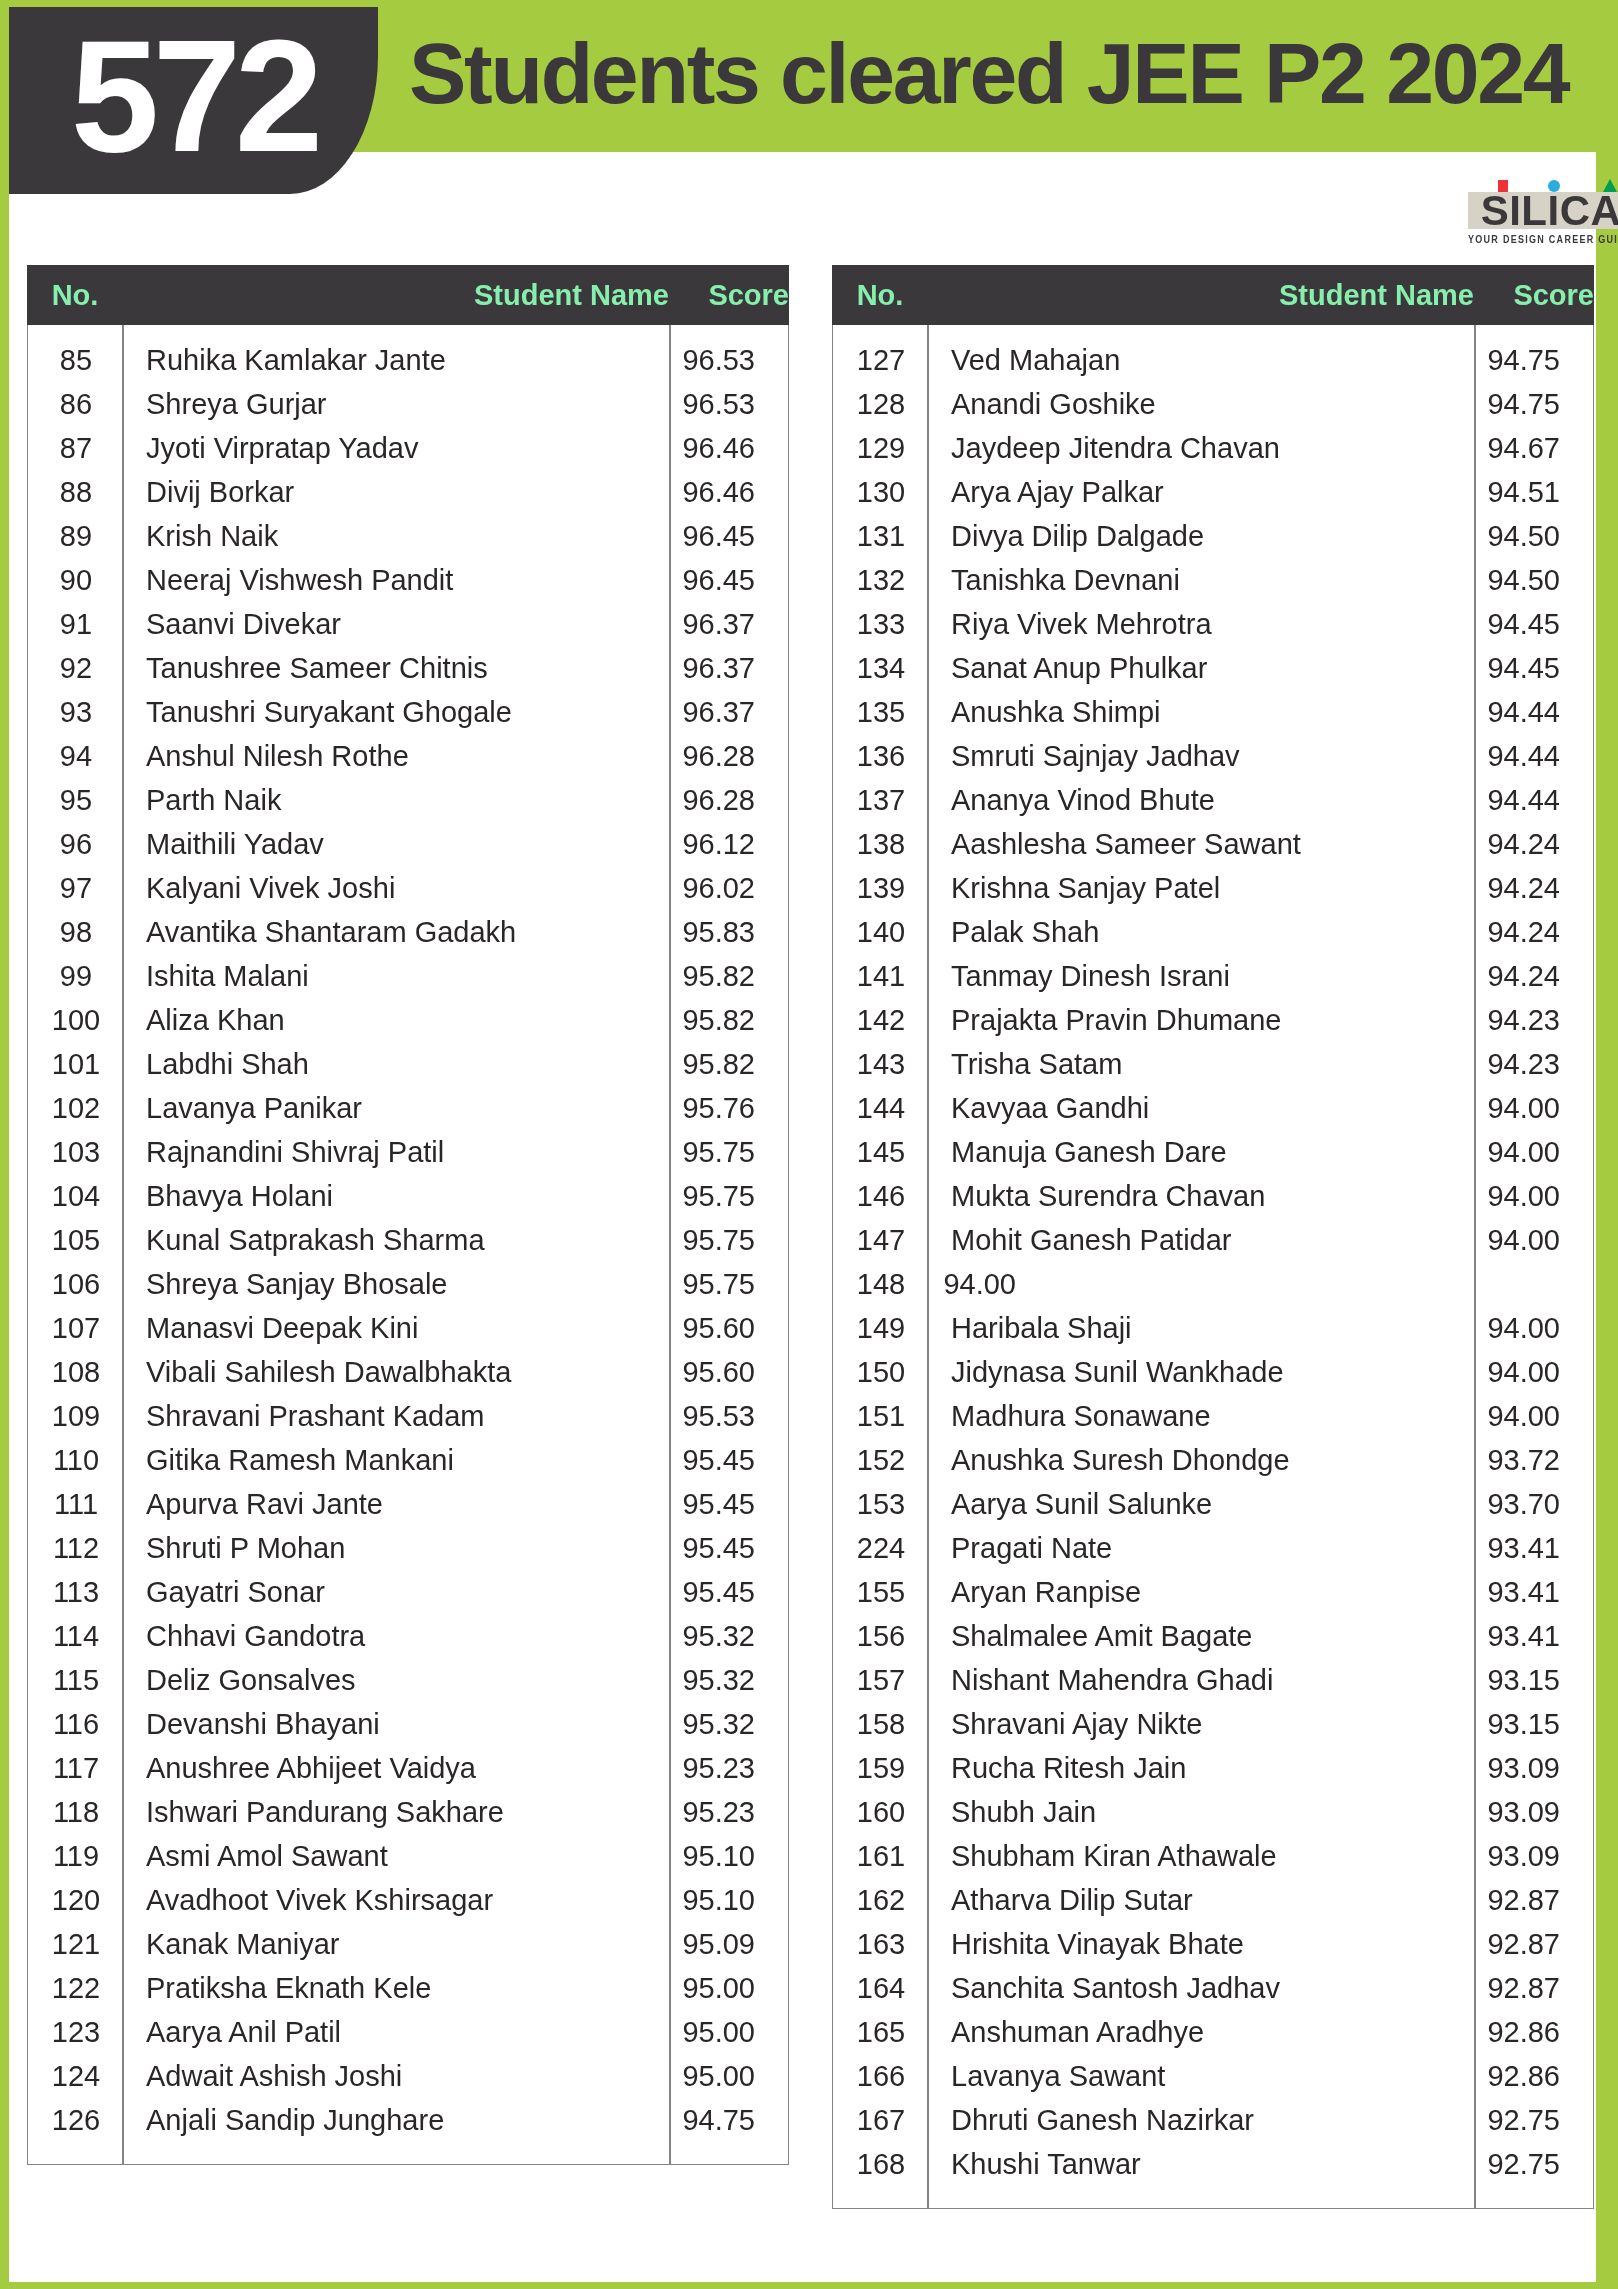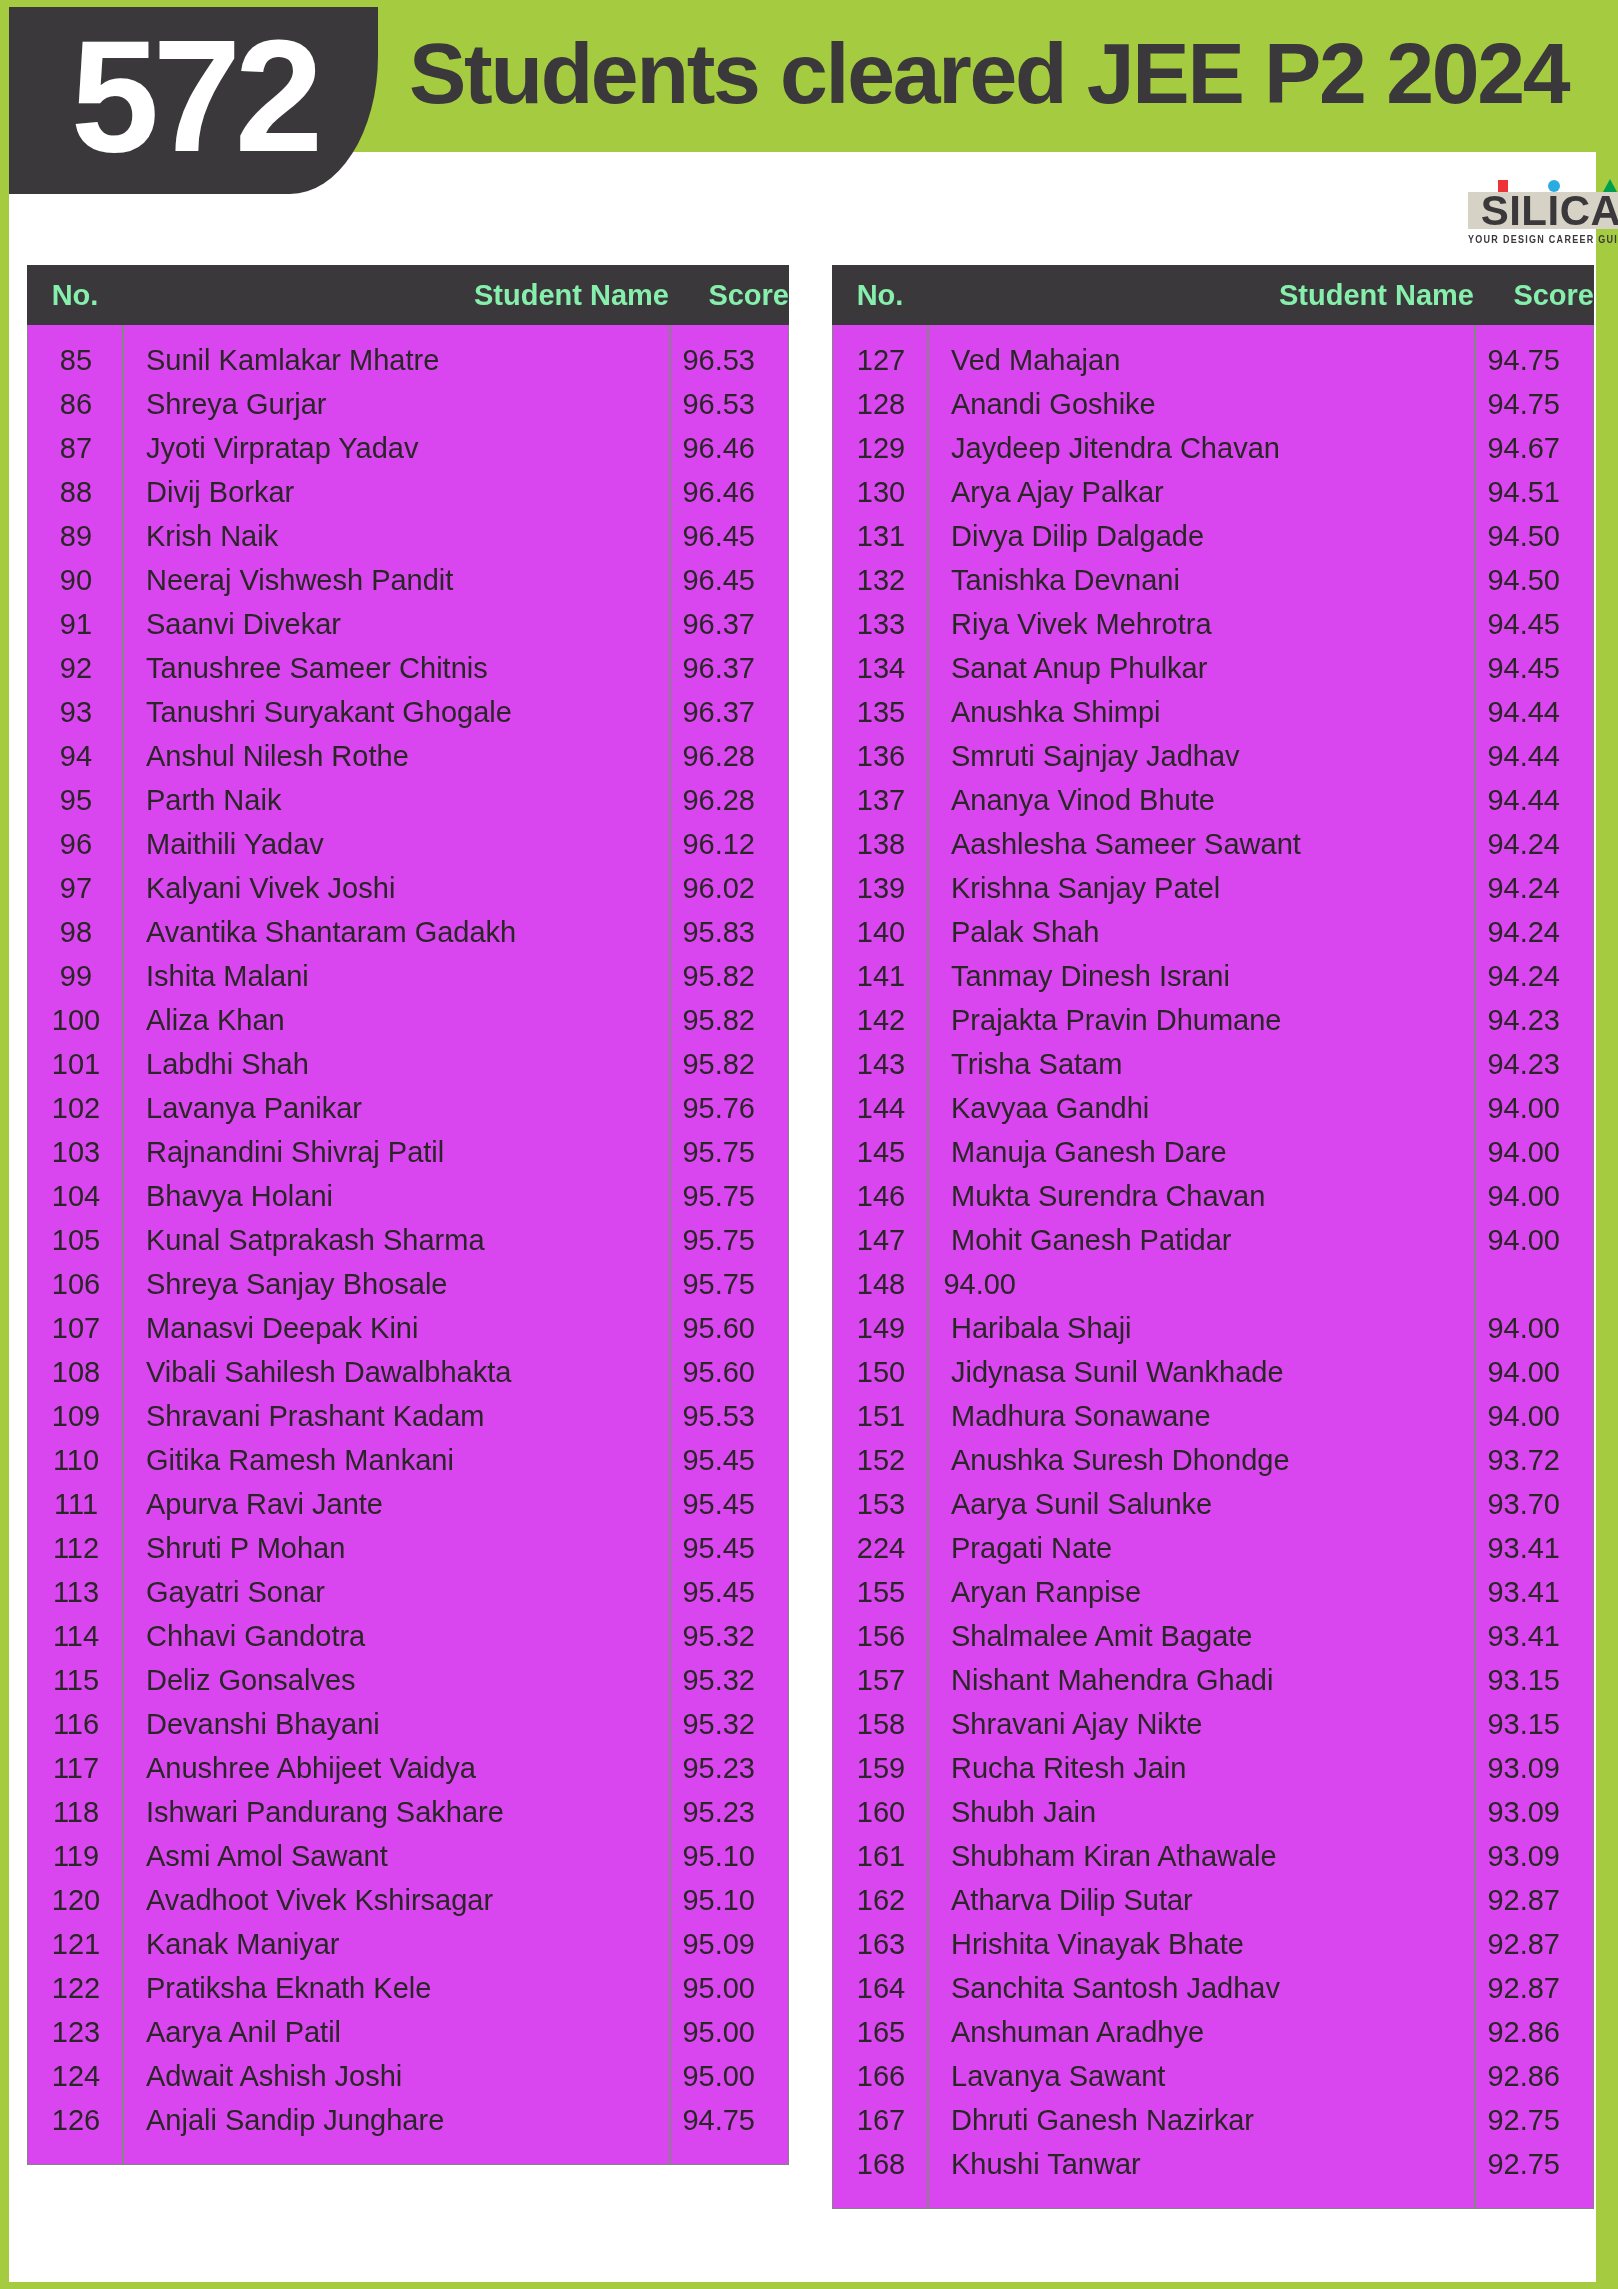--- a/index.html
+++ b/index.html
@@ -55,21 +55,21 @@
   .rtable.t0{left:27px;}
   .rtable.t1{left:832px;}
   .thead{
     display:flex;align-items:center;height:60px;
     background:var(--dark,#3a383b);color:#86efac;font-weight:bold;font-size:29px;
   }
   .h-no{flex:0 0 96px;text-align:center;}
   .h-name{flex:1;text-align:right;padding-left:22px;}
   .h-score{flex:0 0 120px;text-align:right;padding-right:0;box-sizing:border-box;}
   .tbody{
-    position:relative;background:#d946ef;
+    position:relative;background:#ffffff;
     border:1.8px solid var(--border,#848484);border-top:none;
     padding-top:13px;padding-bottom:22px;box-sizing:content-box;
   }
   .divider{position:absolute;top:0;bottom:0;width:1.8px;background:var(--border,#848484);}
   .div-1{left:94px;}
   .div-2{left:641px;}
   .row{display:flex;align-items:center;height:44px;font-size:29px;color:var(--text,#2a2627);}
   .c-no{flex:0 0 96px;text-align:center;}
   .c-name{flex:1;padding-left:22px;white-space:nowrap;overflow:hidden;}
   .c-score{flex:0 0 120px;text-align:right;padding-right:33px;box-sizing:border-box;}
@@ -99,21 +99,21 @@
     <div class="thead">
       <div class="h-no">No.</div>
       <div class="h-name">Student Name</div>
       <div class="h-score">Score</div>
     </div>
     <div class="tbody">
       <div class="divider div-1"></div>
       <div class="divider div-2"></div>
     <div class="row">
           <div class="c-no">85</div>
-          <div class="c-name">Sunil Kamlakar Mhatre</div>
+          <div class="c-name">Ruhika Kamlakar Jante</div>
           <div class="c-score">96.53</div>
         </div>
         <div class="row">
           <div class="c-no">86</div>
           <div class="c-name">Shreya Gurjar</div>
           <div class="c-score">96.53</div>
         </div>
         <div class="row">
           <div class="c-no">87</div>
           <div class="c-name">Jyoti Virpratap Yadav</div>

